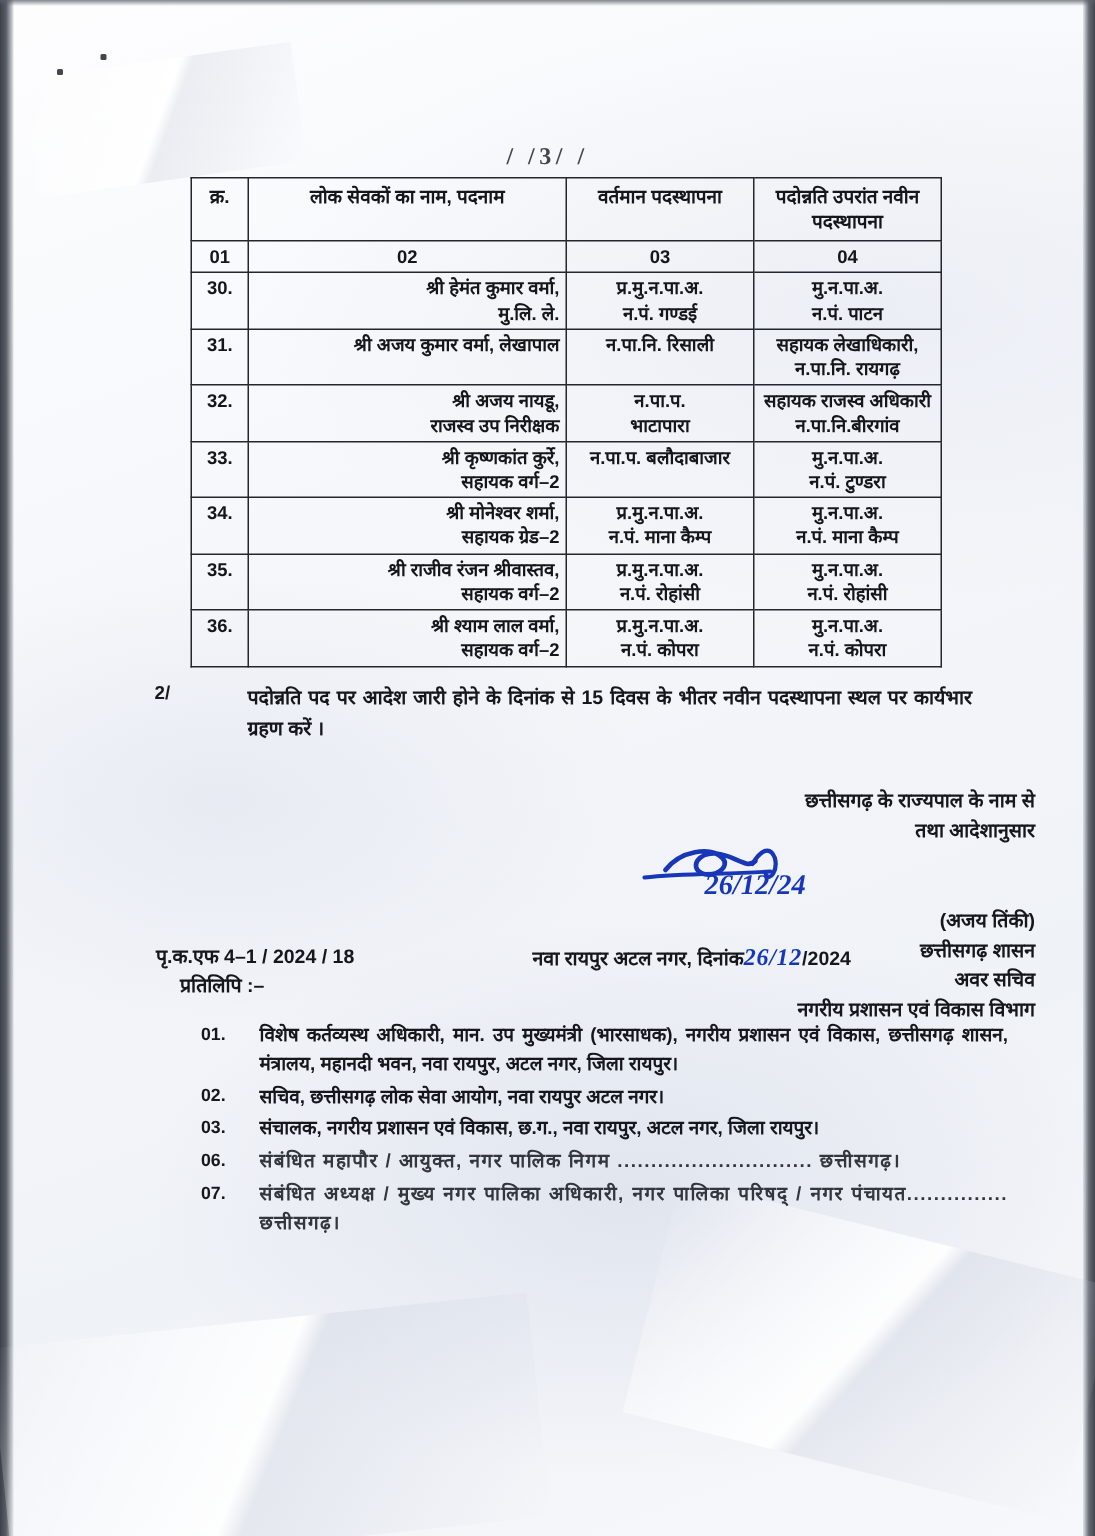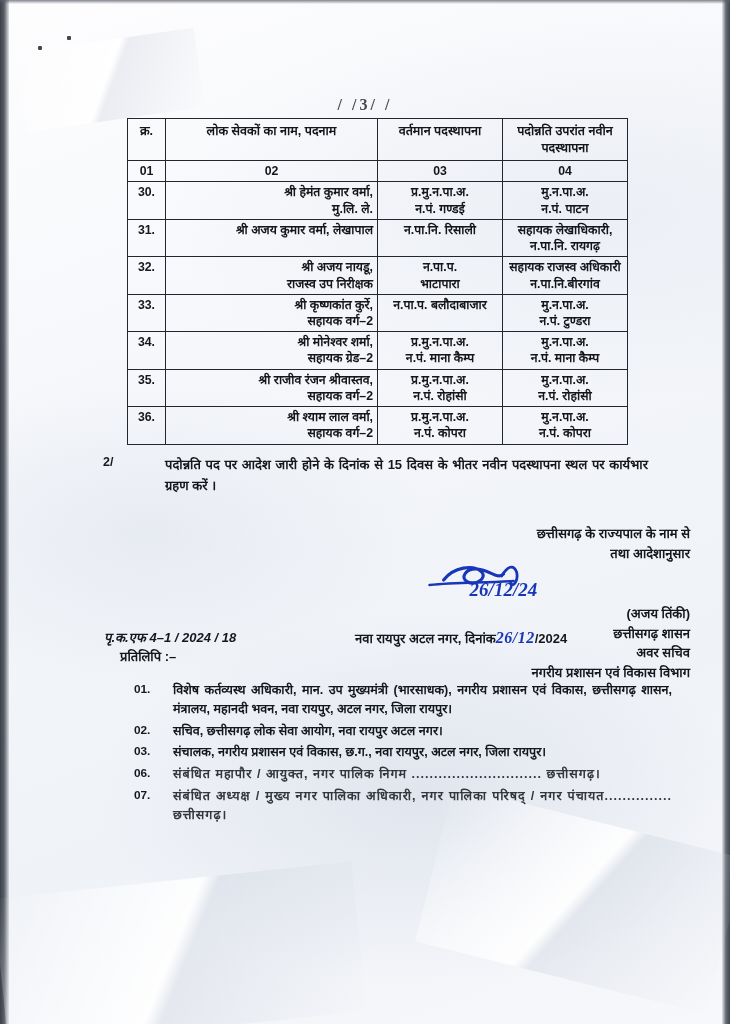--- a/index.html
+++ b/index.html
@@ -192,21 +192,20 @@
   }
 
   
   .ref-no {
     position: absolute;
     left: 104px;
     top: 628px;
     font-size: 13px;
     font-weight: 700;
     color: #15171d;
-    font-style: italic;
   }
   .copy-to {
     position: absolute;
     left: 120px;
     top: 647px;
     font-size: 13px;
     font-weight: 700;
     color: #15171d;
   }
 

